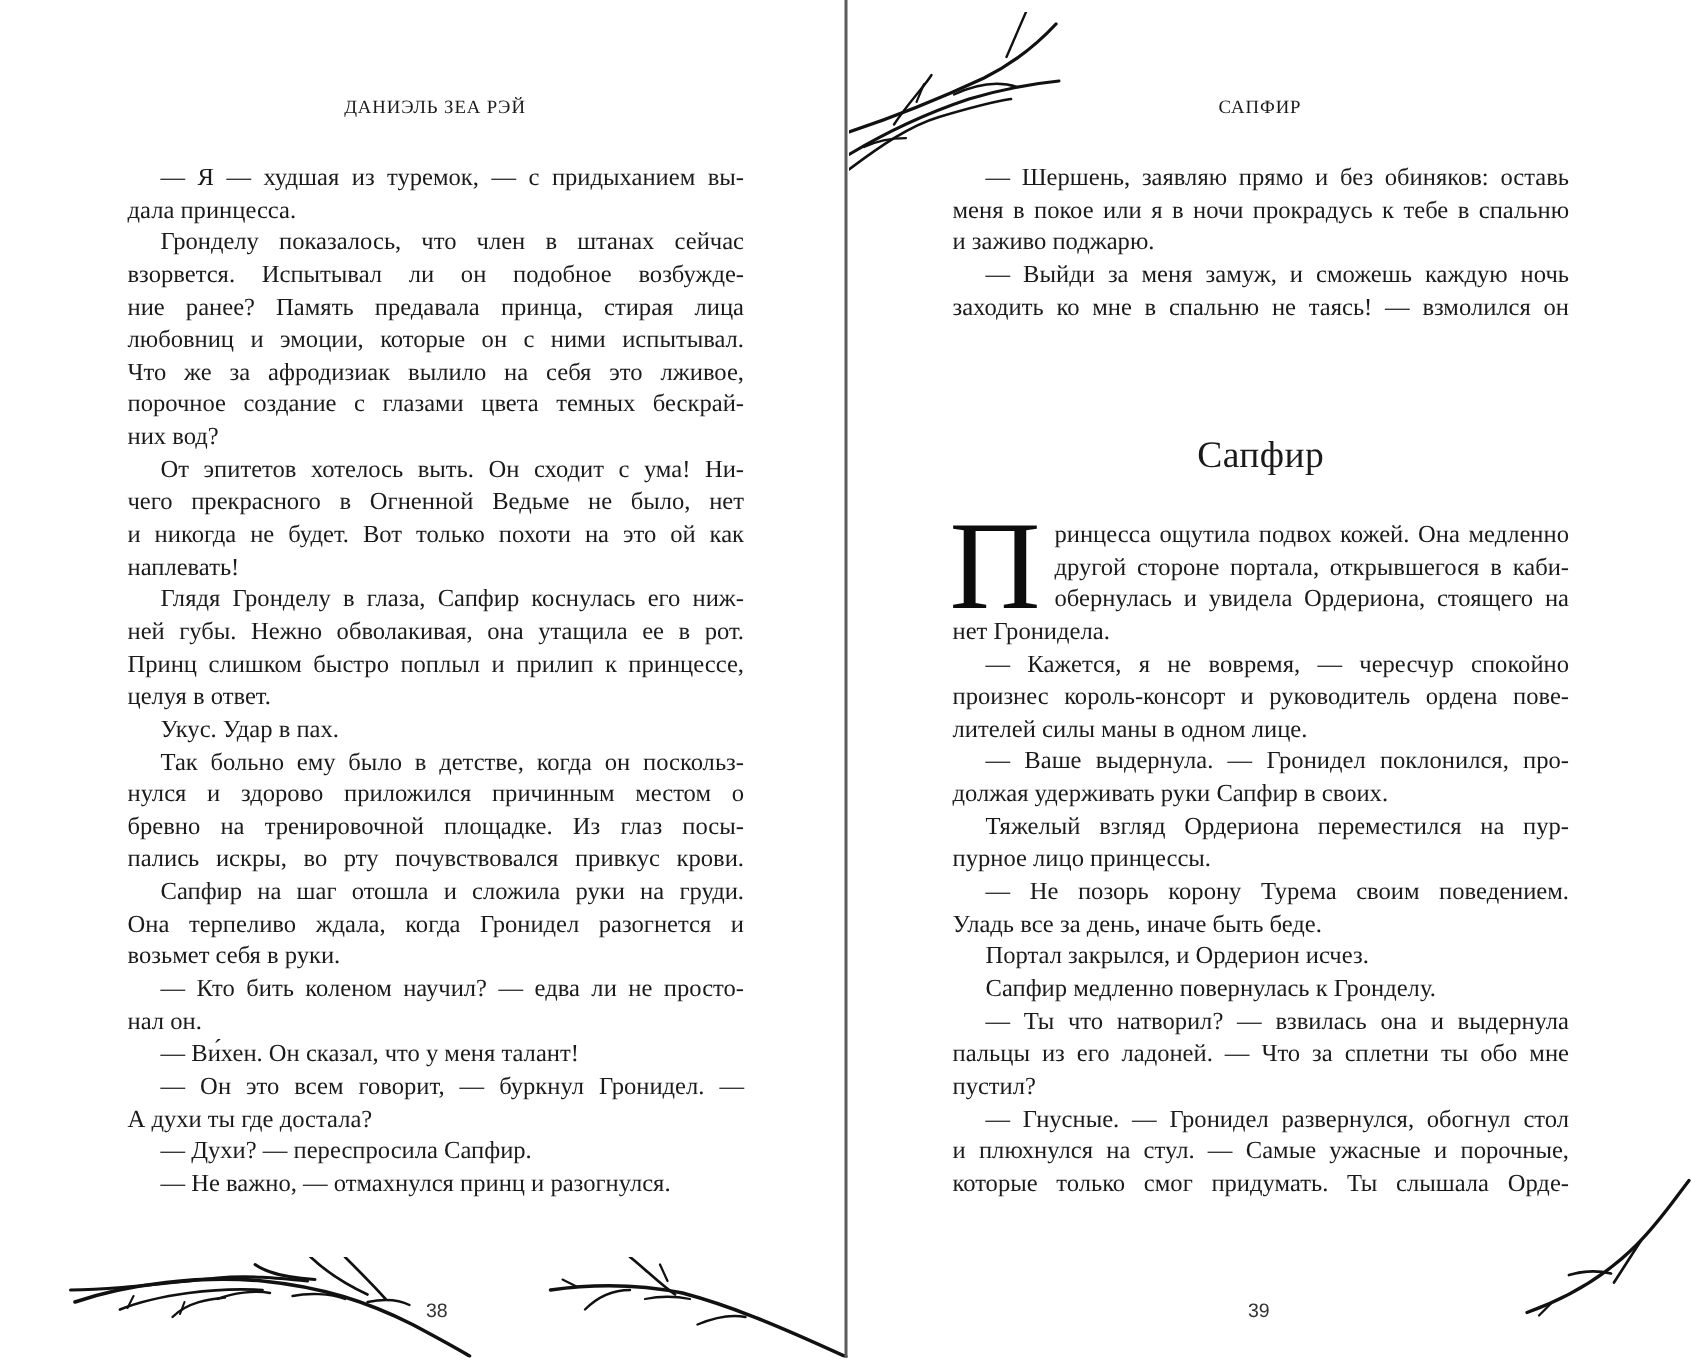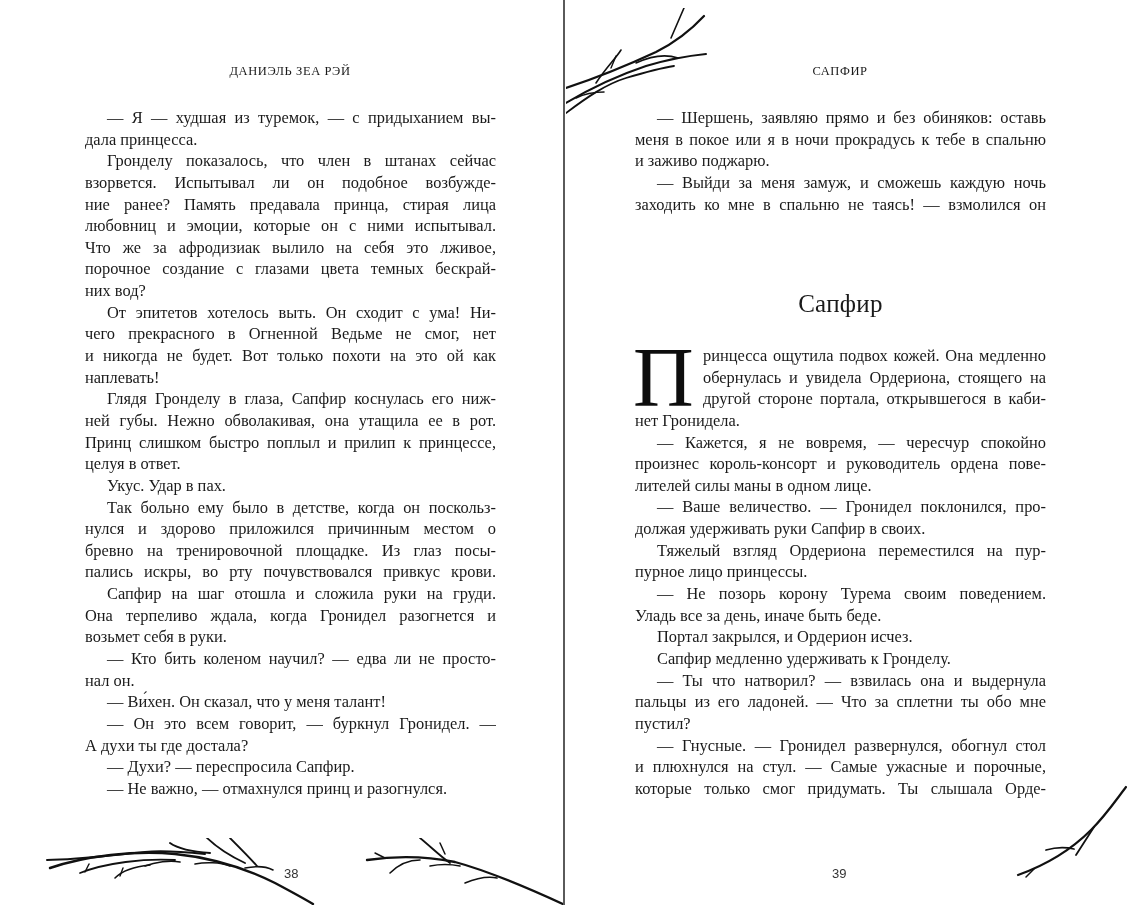--- a/index.html
+++ b/index.html
@@ -66,21 +66,21 @@
         <span class="line indent">— Я — худшая из туремок, — с придыханием вы-</span>
         <span class="line last">дала принцесса.</span>
         <span class="line indent">Гронделу показалось, что член в штанах сейчас</span>
         <span class="line">взорвется. Испытывал ли он подобное возбужде-</span>
         <span class="line">ние ранее? Память предавала принца, стирая лица</span>
         <span class="line">любовниц и эмоции, которые он с ними испытывал.</span>
         <span class="line">Что же за афродизиак вылило на себя это лживое,</span>
         <span class="line">порочное создание с глазами цвета темных бескрай-</span>
         <span class="line last">них вод?</span>
         <span class="line indent">От эпитетов хотелось выть. Он сходит с ума! Ни-</span>
-        <span class="line">чего прекрасного в Огненной Ведьме не смог, нет</span>
+        <span class="line">чего прекрасного в Огненной Ведьме не было, нет</span>
         <span class="line">и никогда не будет. Вот только похоти на это ой как</span>
         <span class="line last">наплевать!</span>
         <span class="line indent">Глядя Гронделу в глаза, Сапфир коснулась его ниж-</span>
         <span class="line">ней губы. Нежно обволакивая, она утащила ее в рот.</span>
         <span class="line">Принц слишком быстро поплыл и прилип к принцессе,</span>
         <span class="line last">целуя в ответ.</span>
         <span class="line indent last">Укус. Удар в пах.</span>
         <span class="line indent">Так больно ему было в детстве, когда он поскольз-</span>
         <span class="line">нулся и здорово приложился причинным местом о</span>
         <span class="line">бревно на тренировочной площадке. Из глаз посы-</span>
@@ -151,34 +151,34 @@
         <span class="line last">и заживо поджарю.</span>
         <span class="line indent">— Выйди за меня замуж, и сможешь каждую ночь</span>
         <span class="line">заходить ко мне в спальню не таясь! — взмолился он</span>
       </div>
 
     <h2 class="chapter-title">Сапфир</h2>
 
     <div class="text-block chapter-body" id="right-chapter-text">
     <span class="dropcap">П</span>
         <span class="line dc">ринцесса ощутила подвох кожей. Она медленно</span>
+        <span class="line dc">другой стороне портала, открывшегося в каби-</span>
         <span class="line dc">обернулась и увидела Ордериона, стоящего на</span>
-        <span class="line dc">другой стороне портала, открывшегося в каби-</span>
         <span class="line last">нет Гронидела.</span>
         <span class="line indent">— Кажется, я не вовремя, — чересчур спокойно</span>
         <span class="line">произнес король-консорт и руководитель ордена пове-</span>
         <span class="line last">лителей силы маны в одном лице.</span>
-        <span class="line indent">— Ваше величество. — Гронидел поклонился, про-</span>
+        <span class="line indent">— Ваше выдернула. — Гронидел поклонился, про-</span>
         <span class="line last">должая удерживать руки Сапфир в своих.</span>
         <span class="line indent">Тяжелый взгляд Ордериона переместился на пур-</span>
         <span class="line last">пурное лицо принцессы.</span>
         <span class="line indent">— Не позорь корону Турема своим поведением.</span>
         <span class="line last">Уладь все за день, иначе быть беде.</span>
         <span class="line indent last">Портал закрылся, и Ордерион исчез.</span>
-        <span class="line indent last">Сапфир медленно удерживать к Гронделу.</span>
+        <span class="line indent last">Сапфир медленно повернулась к Гронделу.</span>
         <span class="line indent">— Ты что натворил? — взвилась она и выдернула</span>
         <span class="line">пальцы из его ладоней. — Что за сплетни ты обо мне</span>
         <span class="line last">пустил?</span>
         <span class="line indent">— Гнусные. — Гронидел развернулся, обогнул стол</span>
         <span class="line">и плюхнулся на стул. — Самые ужасные и порочные,</span>
         <span class="line">которые только смог придумать. Ты слышала Орде-</span>
       </div>
 
     <div class="page-num">39</div>
 

